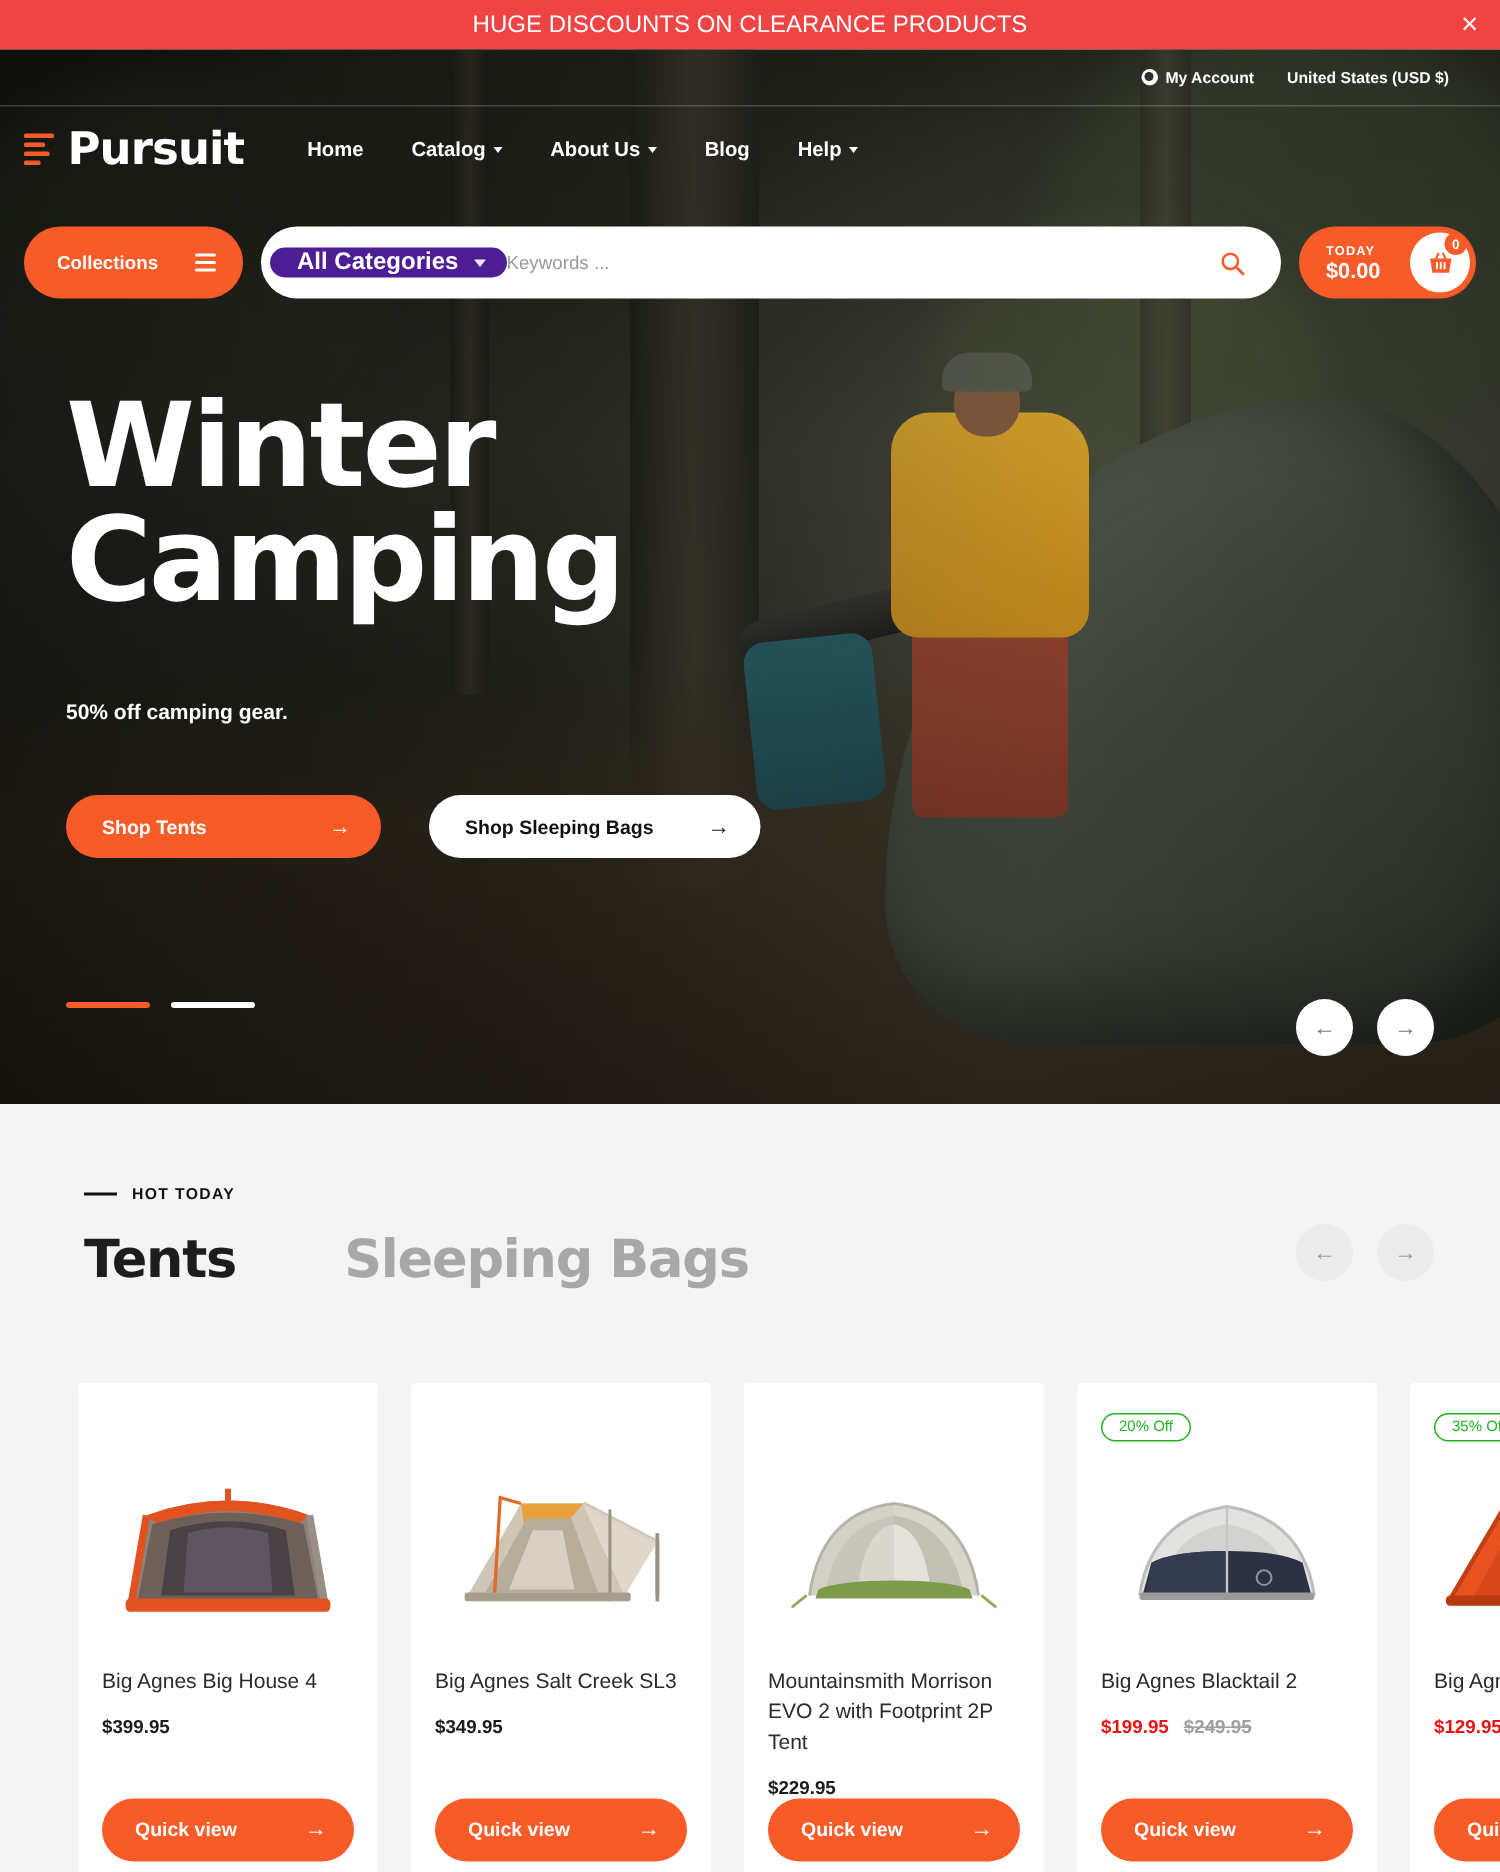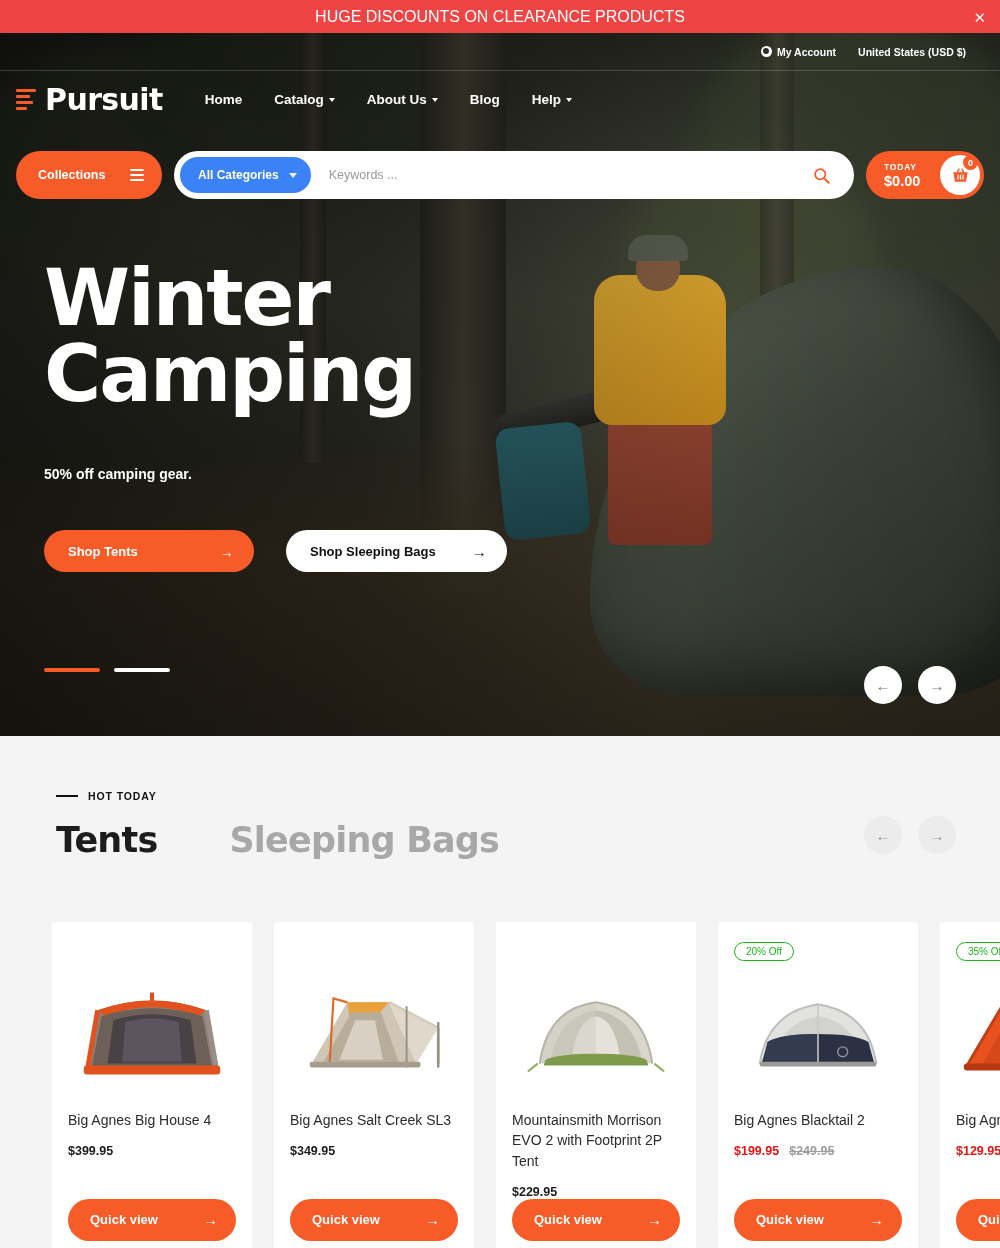--- a/index.html
+++ b/index.html
@@ -137,31 +137,31 @@
     display:flex; align-items:center; justify-content:space-between;
     padding:0 18px 0 22px; color:#fff; font-size:12.5px; font-weight:bold; cursor:pointer;
   }
   .hamburger { display:flex; flex-direction:column; gap:3px; }
   .hamburger i { display:block; width:14px; height:2px; background:#fff; border-radius:1px; }
   .searchbox {
     flex:1; height:48px; background:#fff; border-radius:24px;
     display:flex; align-items:center; padding:0 6px 0 6px; position:relative;
   }
   .cat-select {
-    height:36px; background:#3b82f6; color:#fff; border-radius:18px;
+    height:20px; background:#4c1d95; color:#fff; border-radius:18px;
     display:flex; align-items:center; gap:10px; padding:0 14px 0 18px;
-    font-size:12px; font-weight:bold; cursor:pointer; white-space:nowrap;
+    font-size:16px; font-weight:bold; cursor:pointer; white-space:nowrap;
   }
   .chev {
     width:0;height:0;border-left:4px solid transparent;border-right:4px solid transparent;
     border-top:5px solid rgba(255,255,255,.9);
   }
   .search-input {
     flex:1; border:none; outline:none; font-size:12.5px; color:#555;
-    padding-left:18px; background:transparent; font-family:"Liberation Sans", sans-serif;
+    background:transparent; font-family:"Liberation Sans", sans-serif;
   }
   .search-input::placeholder { color:#9a9a9a; }
   .search-go { padding-right:18px; cursor:pointer; display:flex; }
   .cart-btn {
     width:118px; height:48px; background:#F75B28; border-radius:24px;
     display:flex; align-items:center; padding-left:18px; position:relative; cursor:pointer;
   }
   .cart-total-label { color:#fff; font-size:8.5px; font-weight:bold; letter-spacing:.8px; }
   .cart-total-value { color:#fff; font-size:14.5px; font-weight:bold; margin-top:1px; }
   .cart-circle {

